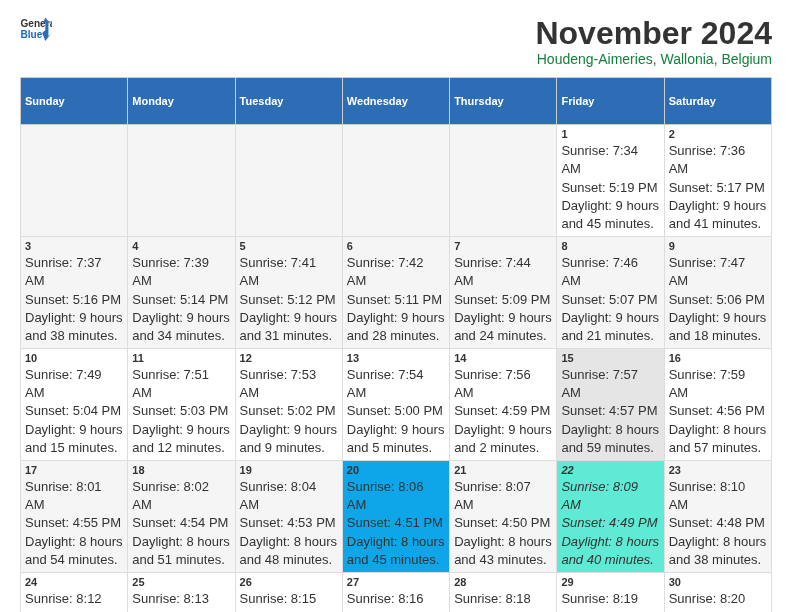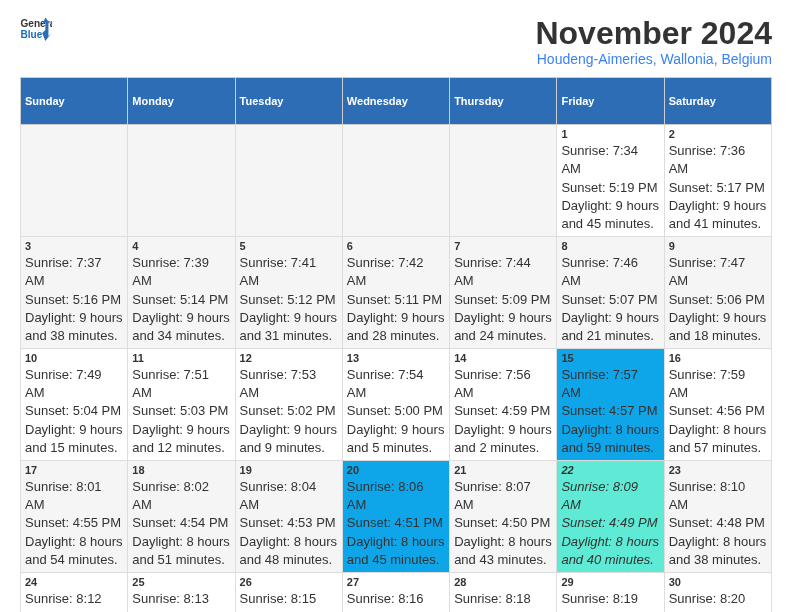--- a/index.html
+++ b/index.html
@@ -33,21 +33,21 @@
       text-align: right;
     }
     .main-title {
       font-size: 32px;
       font-weight: bold;
       color: #333;
       line-height: 1.1;
     }
     .subtitle {
       font-size: 14px;
-      color: #3b82f6;
+      color: #15803d;
     }
     table {
       width: 100%;
       border-collapse: collapse;
       table-layout: fixed;
     }
     th {
       background-color: #2d6db5;
       color: #fff;
       font-size: 11px;
@@ -182,21 +182,21 @@
             <div class="day-info">Sunrise: 7:53 AM<br>Sunset: 5:02 PM<br>Daylight: 9 hours and 9 minutes.</div>
           </td>
           <td style="background: rgb(255, 255, 255);">
             <span class="day-num">13</span>
             <div class="day-info">Sunrise: 7:54 AM<br>Sunset: 5:00 PM<br>Daylight: 9 hours and 5 minutes.</div>
           </td>
           <td style="background: rgb(255, 255, 255);">
             <span class="day-num">14</span>
             <div class="day-info">Sunrise: 7:56 AM<br>Sunset: 4:59 PM<br>Daylight: 9 hours and 2 minutes.</div>
           </td>
-          <td style="background: #0ea5e9;">
+          <td style="background: #e5e5e5;">
             <span class="day-num">15</span>
             <div class="day-info">Sunrise: 7:57 AM<br>Sunset: 4:57 PM<br>Daylight: 8 hours and 59 minutes.</div>
           </td>
           <td style="background: rgb(255, 255, 255);">
             <span class="day-num">16</span>
             <div class="day-info">Sunrise: 7:59 AM<br>Sunset: 4:56 PM<br>Daylight: 8 hours and 57 minutes.</div>
           </td>
         </tr>
         <tr>
           <td style="background: rgb(245, 245, 245);">

